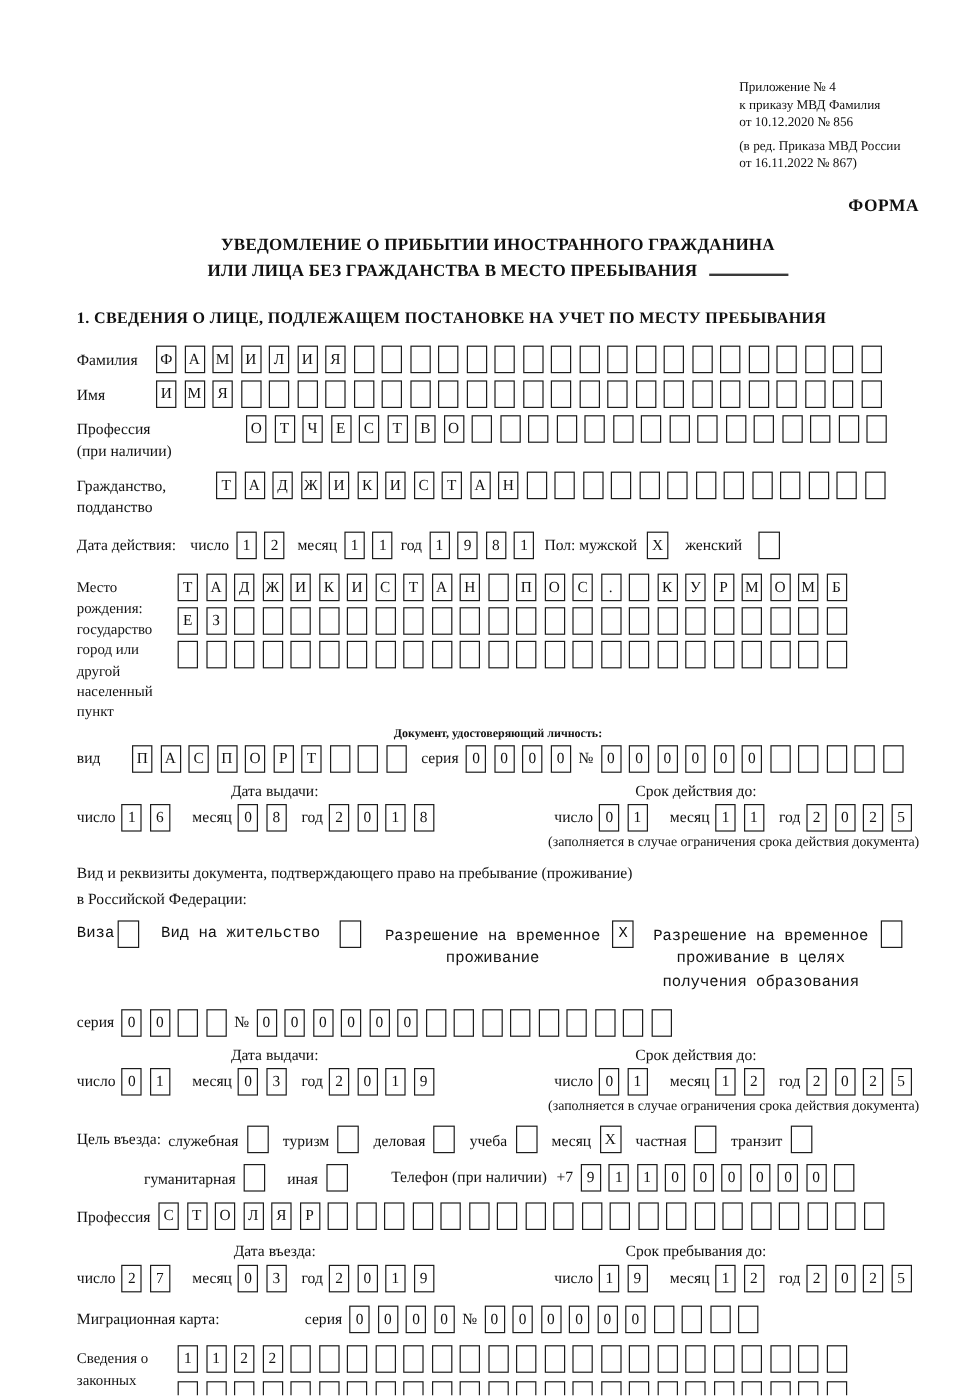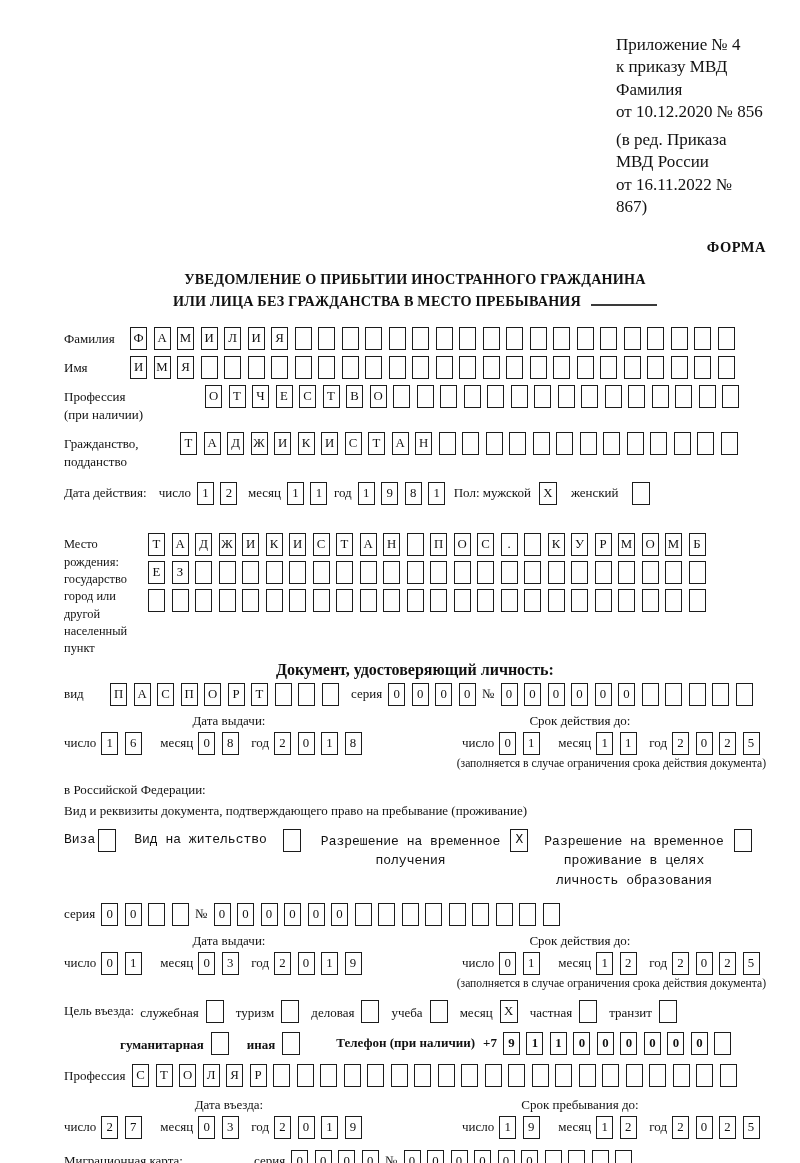--- a/index.html
+++ b/index.html
@@ -2,21 +2,21 @@
 <html><head>
 <meta charset="utf-8">
 <style>
   html,body{margin:0;padding:0;background:#fff;}
   .page{
     width:800px;height:1163px;box-sizing:border-box;
     padding:34px 34px 0 64px;
     font-family:"Liberation Serif","DejaVu Serif",serif;
     font-size:13px;color:#111;overflow:hidden;background:#fff;
   }
-  .annex{margin-left:552px;font-size:17px;line-height:1.32;}
+  .annex{margin-left:552px;font-size:11px;line-height:1.32;margin-top:32px;}
   .annex .gap{height:5px;}
   .forma{margin-top:20px;text-align:right;font-weight:bold;font-size:14.5px;letter-spacing:.5px;}
   .title{margin-top:12px;text-align:center;font-weight:bold;font-size:14.2px;line-height:1.55;letter-spacing:.2px;}
   .blank-line{display:inline-block;width:66px;border-bottom:2.2px solid #3a3a3a;margin-left:10px;vertical-align:baseline;}
   .sec{margin-top:20px;font-weight:bold;font-size:13.4px;letter-spacing:.3px;}
   .row{display:flex;align-items:flex-start;margin-top:6px;}
   .lbl{flex:0 0 auto;padding-top:3px;line-height:1.4;}
   .w66{width:66px;}
   .w141{width:141px;}
   .w116{width:116px;}
@@ -27,38 +27,38 @@
     width:17px;height:23px;border:1.6px solid #1c1c1c;margin-right:6.5px;
     text-align:center;line-height:20px;font-size:12.8px;background:#fff;
   }
   .chk{
     display:inline-block;box-sizing:border-box;
     width:18px;height:23px;border:1.6px solid #1c1c1c;margin-left:7px;
     text-align:center;line-height:20px;font-size:12.8px;vertical-align:middle;background:#fff;
   }
   .inlbl{padding:3px 6px 0 0;}
   .boxrow{display:flex;margin-bottom:5px;}
-  .center-b{margin-top:3px;text-align:center;font-weight:bold;font-size:16px;}
+  .center-b{margin-top:3px;text-align:center;font-weight:bold;font-size:10px;}
   .dhead{display:flex;margin-top:7px;justify-content:center;}
   .dhead .h1{width:47%;text-align:center;}
   .dhead .h2{width:53%;text-align:center;}
   .drow{display:flex;align-items:flex-start;margin-top:3px;}
   .dgroup{display:flex;align-items:flex-start;}
   .dgroup .t{padding:3px 5px 0 0;}
   .dgroup .t2{padding:3px 5px 0 12px;}
   .right-note{margin-top:2px;text-align:right;font-size:11.6px;}
   .para{margin-top:9px;line-height:1.65;}
   .permits{margin-top:7px;align-items:flex-start;font-family:Liberation Mono, monospace;}
   .p-item{display:flex;align-items:flex-start;}
   .p-item .pt{padding-top:3px;}
   .ml{text-align:center;line-height:1.5;padding-top:3px;}
   .purpose-host{display:flex;align-items:flex-start;}
   .p-opt{display:flex;align-items:center;margin-right:12px;}
   .p-opt .pt{padding-top:3px;}
-  .ind{margin-left:56px;font-weight:bold;}
+  .ind{margin-left:56px;}
   .phone-lbl{padding:3px 8px 0 18px;}
   .pfx{padding:3px 6px 0 0;}
   .mc-lbl{width:190px;padding-top:3px;}
 </style>
 </head>
 <body>
 
 <div class="page">
 
   <div class="annex">
@@ -70,20 +70,21 @@
     <div>от 16.11.2022 № 867)</div>
   </div>
 
   <div class="forma">ФОРМА</div>
 
   <div class="title">
     <div>УВЕДОМЛЕНИЕ О ПРИБЫТИИ ИНОСТРАННОГО ГРАЖДАНИНА</div>
     <div><span>ИЛИ ЛИЦА БЕЗ ГРАЖДАНСТВА В МЕСТО ПРЕБЫВАНИЯ</span><span class="blank-line"></span></div>
   </div>
 
+  <div class="sec">1. СВЕДЕНИЯ О ЛИЦЕ, ПОДЛЕЖАЩЕМ ПОСТАНОВКЕ НА УЧЕТ ПО МЕСТУ ПРЕБЫВАНИЯ</div>
 
   <div class="row" style="margin-top:15px">
     <div class="lbl w66">Фамилия</div>
     <div class="boxes">
         <span class="cell">Ф</span>
         <span class="cell">А</span>
         <span class="cell">М</span>
         <span class="cell">И</span>
         <span class="cell">Л</span>
         <span class="cell">И</span>
@@ -225,21 +226,21 @@
         <span class="cell">9</span>
         <span class="cell">8</span>
         <span class="cell">1</span>
       </span>
     <span class="inlbl" style="padding-left:2px">Пол: мужской</span>
     <span class="chk" style="margin-left:2px">X</span>
     <span class="inlbl" style="padding-left:14px">женский</span>
     <span class="chk"></span>
   </div>
 
-  <div class="row" style="margin-top:28px">
+  <div class="row" style="margin-top:12px">
     <div class="lbl w84">
       <div>Место рождения:</div>
       <div>государство</div>
       <div>город или другой</div>
       <div>населенный пункт</div>
     </div>
     <div>
       <div class="boxrow">
           <span class="cell">Т</span>
           <span class="cell">А</span>
@@ -400,45 +401,45 @@
           <span class="cell">2</span>
           <span class="cell">0</span>
           <span class="cell">2</span>
           <span class="cell">5</span>
         </span>
     </div>
   </div>
   <div class="right-note">(заполняется в случае ограничения срока действия документа)</div>
 
   <div class="para">
+    <div>Вид и реквизиты документа, подтверждающего право на пребывание (проживание)</div>
     <div>в Российской Федерации:</div>
-    <div>Вид и реквизиты документа, подтверждающего право на пребывание (проживание)</div>
   </div>
 
   <div class="row permits">
     <span class="p-item">
       <span class="pt">Виза</span>
       <span class="chk" style="margin-left:3px"></span>
     </span>
     <span class="p-item" style="margin-left:18px">
       <span class="pt">Вид на жительство</span>
       <span class="chk" style="margin-left:16px"></span>
     </span>
     <span class="p-item" style="margin-left:20px">
       <span class="ml">
         <div>Разрешение на временное</div>
-        <div>получения</div>
+        <div>проживание</div>
       </span>
       <span class="chk" style="margin-left:10px">X</span>
     </span>
     <span class="p-item" style="margin-left:16px">
       <span class="ml">
         <div>Разрешение на временное</div>
         <div>проживание в целях</div>
-        <div>личность образования</div>
+        <div>получения образования</div>
       </span>
       <span class="chk" style="margin-left:10px"></span>
     </span>
   </div>
 
   <div class="row" style="margin-top:13px">
     <span class="inlbl">серия</span>
     <span class="boxes">
         <span class="cell">0</span>
         <span class="cell">0</span>

